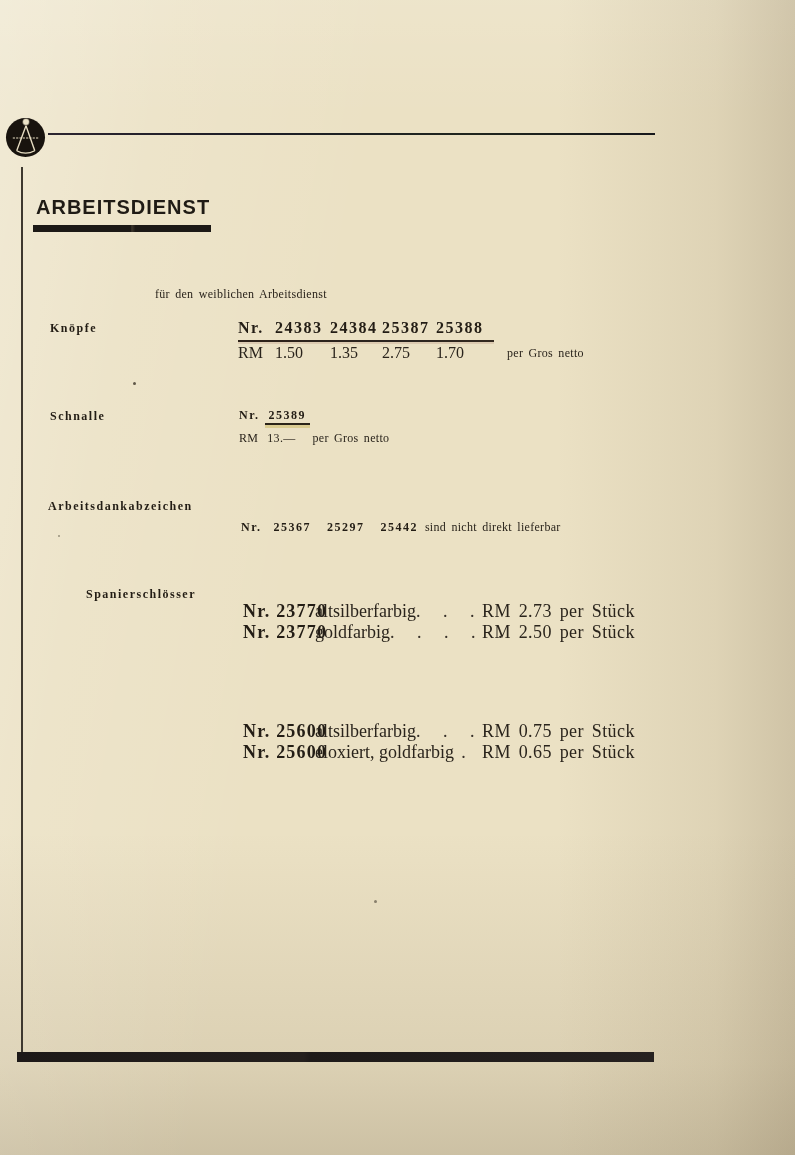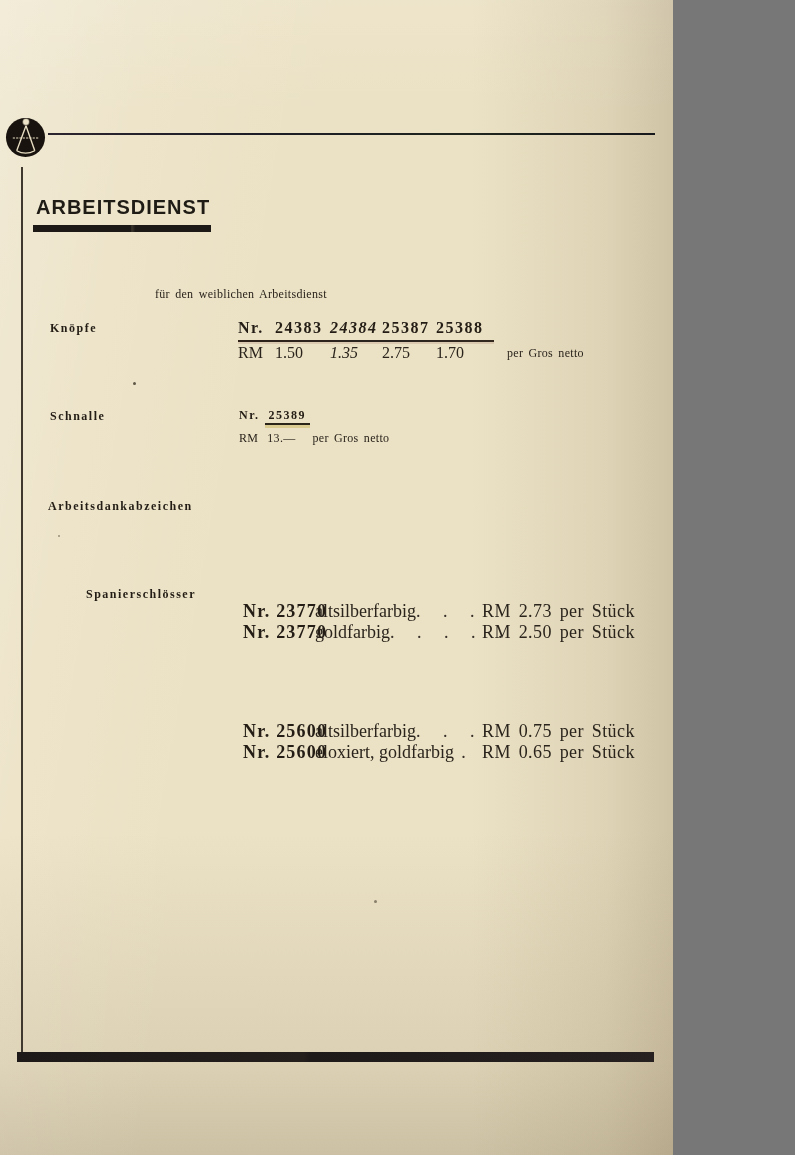--- a/index.html
+++ b/index.html
@@ -1,17 +1,17 @@
 <!DOCTYPE html>
 <html><head>
 <meta charset="utf-8">
 <style>
   html,body{margin:0;padding:0;background:#777;}
   .page{
-    position:relative;width:673px;height:1155px;overflow:hidden;
+    position:relative;width:795px;height:1155px;overflow:hidden;
     background-color:#ebe1c4;
     background-image:
       linear-gradient(100deg, rgba(255,255,252,0.30) 0%, rgba(255,255,252,0.10) 18%, rgba(255,255,252,0) 40%),
       linear-gradient(to right, rgba(110,90,55,0) 70%, rgba(110,90,55,0.10) 90%, rgba(95,75,45,0.20) 100%),
       linear-gradient(to bottom, rgba(255,255,250,0.12) 0%, rgba(255,255,250,0) 10%, rgba(110,90,60,0) 72%, rgba(110,90,60,0.12) 92%, rgba(95,78,50,0.22) 100%);
     font-family:"Liberation Serif", serif;
     color:#2a241c;
   }
   .abs{position:absolute;}
   .rule-h{position:absolute;left:48px;top:133px;width:607px;height:2px;
@@ -24,21 +24,21 @@
   }
   .title-underline{position:absolute;left:33px;top:225px;width:178px;height:7px;
     background:linear-gradient(90deg,#1c1916 0 55%,#3c362c 55.5%,#1c1916 57.5%,#1c1916 100%);}
   .body-text{font-size:12px;line-height:20px;letter-spacing:0.3px;word-spacing:2px;white-space:nowrap;}
   .bold-label{font-weight:700;letter-spacing:1.5px;color:#231d15;}
   .num{font-weight:700;letter-spacing:1.5px;color:#231d15;}
   .price-table{position:absolute;left:238px;top:318px;width:266px;}
   .pt-row{display:flex;font-size:16px;line-height:20px;white-space:nowrap;}
   .pt-c0{width:37px;}
   .pt-c1{width:55px;}
-  .pt-c2{width:52px;font-style:italic;}
+  .pt-c2{width:52px;}
   .pt-c3{width:54px;}
   .pt-c4{width:42px;}
   .pt-underline{width:256px;height:2px;margin-top:2px;background:linear-gradient(90deg,#2e2219,#2a241f 60%,#33291f);
     box-shadow:0 2px 0 rgba(186,150,130,0.30);}
   .pt-vals{margin-top:1px;}
   .nr-underlined{border-bottom:2px solid #2b2419;padding:0 4px 1px 3px;box-shadow:0 3px 0 rgba(200,180,85,0.45);}
   .item-line{display:flex;position:absolute;left:243px;width:380px;font-size:18px;line-height:20px;white-space:nowrap;}
   .item-nr{width:72px;font-weight:700;letter-spacing:1.2px;color:#231d15;flex:0 0 auto;}
   .item-mid{display:flex;width:167px;flex:0 0 auto;}
   .item-dots{flex:1;text-align:center;letter-spacing:9px;color:#38312a;}
@@ -92,20 +92,23 @@
 
   <div class="abs body-text bold-label" style="left:50px;top:406px;">Schnalle</div>
   <div class="abs body-text" style="left:239px;top:405px;text-align:center;">
     <span class="num">Nr.</span><span style="display:inline-block;width:6px;"></span><span class="num nr-underlined">25389</span>
   </div>
   <div class="abs body-text" style="left:239px;top:428px;">
     <span>RM</span><span style="display:inline-block;width:9px;"></span><span>13.—</span><span style="display:inline-block;width:17px;"></span><span>per Gros netto</span>
   </div>
 
   <div class="abs body-text bold-label" style="left:48px;top:496px;">Arbeitsdankabzeichen</div>
+  <div class="abs body-text" style="left:241px;top:517px;">
+    <span class="num" style="margin-right:12px;">Nr.</span><span class="num" style="margin-right:16px;">25367</span><span class="num" style="margin-right:16px;">25297</span><span class="num" style="margin-right:7px;">25442</span><span>sind nicht direkt lieferbar</span>
+  </div>
 
   <div class="abs body-text bold-label" style="left:50px;top:584px;margin-left:36px;">Spanierschlösser</div>
   <div class="item-line" style="top:601px;">
     <span class="item-nr">Nr. 23770</span>
     <span class="item-mid">
         <span>altsilberfarbig</span>
         <span class="item-dots">. . .</span>
       </span>
     <span class="item-price">RM 2.73 per Stück</span>
   </div>

